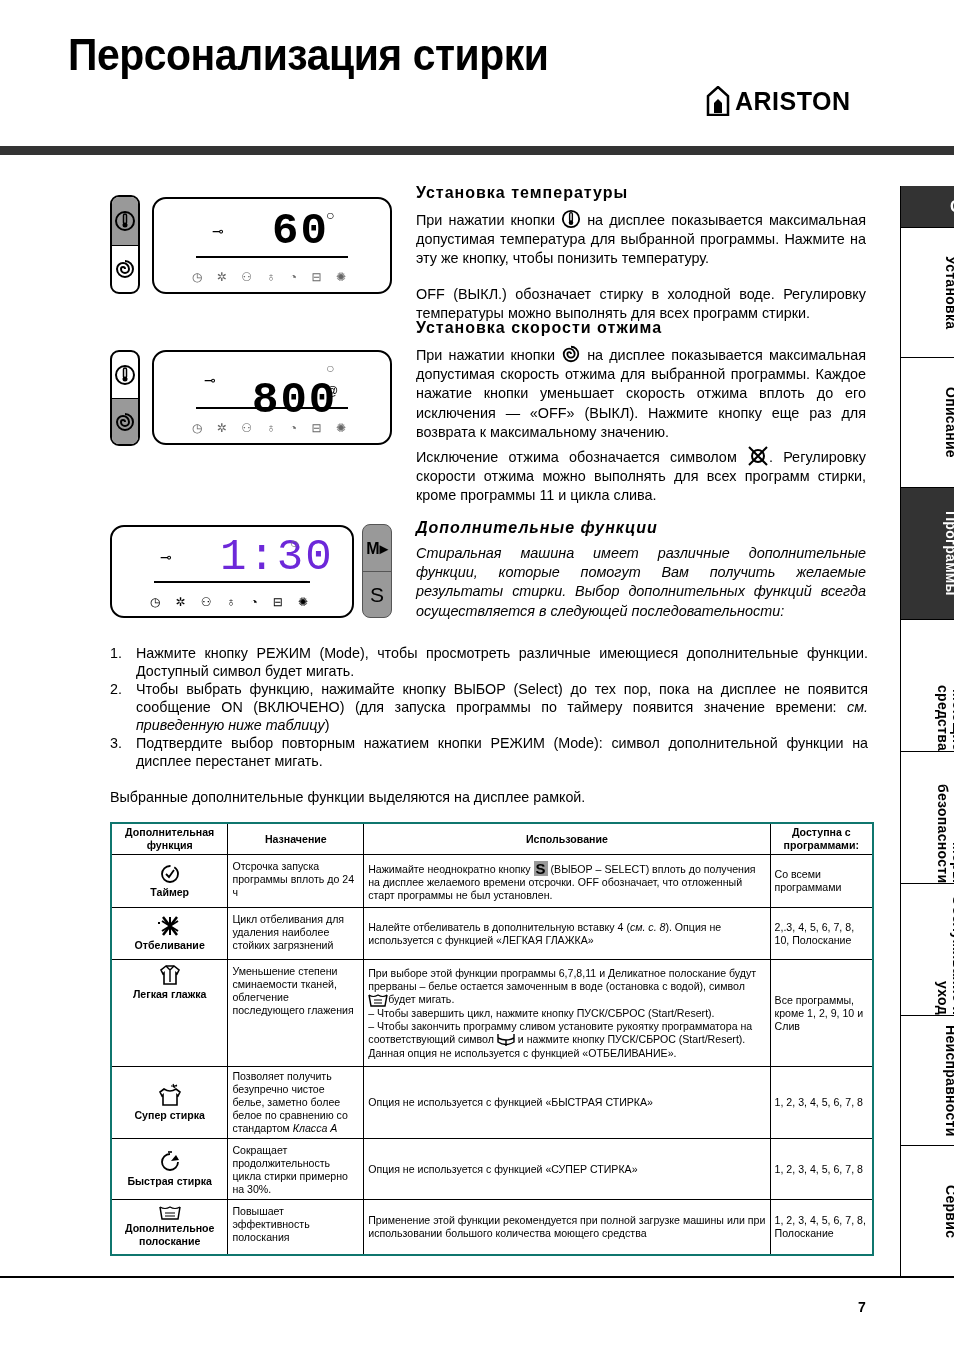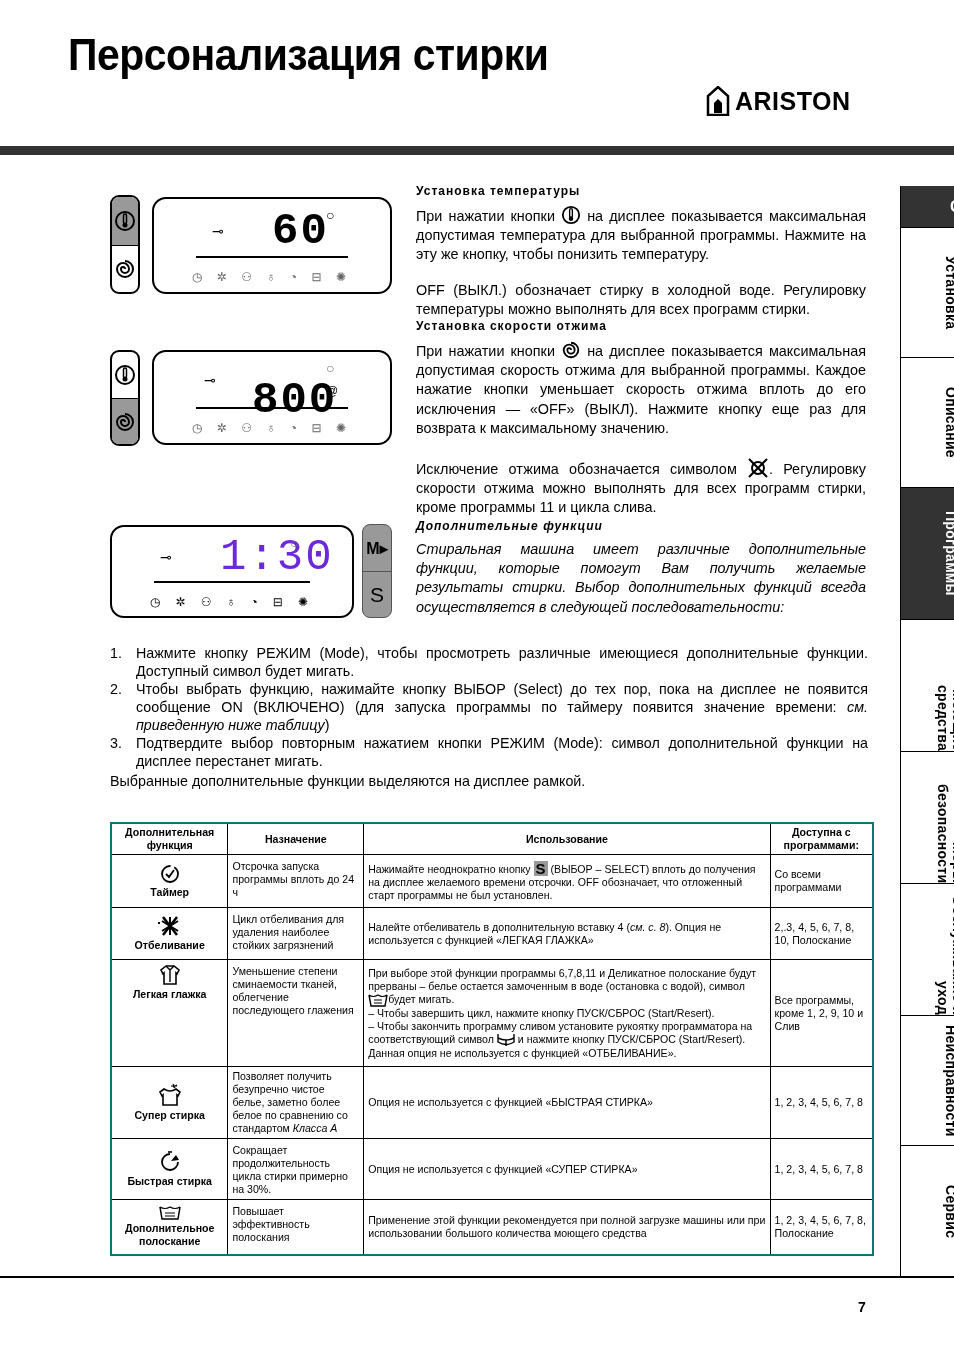--- a/index.html
+++ b/index.html
@@ -29,31 +29,31 @@
   .lcd .digits { position: absolute; font-family: Liberation Mono, monospace; font-size: 44px; font-weight: bold; line-height: 44px; letter-spacing: 2px; }
   .lcd .digits.faint { color: #6d28d9; font-weight: normal; }
   .lcd .hline { position: absolute; left: 42px; right: 42px; height: 1.5px; background: #000; }
   .lcd .icons { position: absolute; left: 38px; right: 44px; display: flex; justify-content: space-between; font-size: 12px; color: #666; }
   .mode-btns { position: absolute; border: 1.5px solid #555; border-radius: 8px; background: #999; width: 30px; overflow: hidden; }
   .mode-btns .half { height: 50%; display: flex; align-items: center; justify-content: center; font-size: 21px; }
   .mode-btns .half + .half { border-top: 1.5px solid #555; }
 
   
   .section { position: absolute; left: 416px; width: 450px; }
-  .section h2 { font-size: 12px; font-weight: bold; letter-spacing: 1px; margin-bottom: 7px; }
+  .section h2 { font-size: 16px; font-weight: bold; letter-spacing: 1px; margin-bottom: 7px; }
   .section p { font-size: 14.4px; line-height: 19.2px; text-align: justify; }
-  .section p + p { margin-top: 20px; }
+  .section p + p { margin-top: 4px; }
   .inline-icon { display: inline-block; vertical-align: -4px; }
 
   
   .steps { position: absolute; left: 110px; top: 644px; width: 758px; font-size: 14.3px; line-height: 18px; transform-origin: left; }
   .steps ol { list-style: none; }
   .steps li { position: relative; padding-left: 26px; text-align: justify; }
   .steps li .num { position: absolute; left: 0; }
-  .steps .note { margin-top: 2px; }
+  .steps .note { margin-top: 18px; }
   .steps i { font-style: italic; }
 
   
   table.funcs { position: absolute; left: 110px; top: 822px; width: 764px; border-collapse: collapse; font-size: 10.6px; line-height: 13px; }
   table.funcs th, table.funcs td { border: 1px solid #000; vertical-align: middle; }
   table.funcs { border: 2px solid #0f766e; }
   table.funcs th { font-weight: bold; text-align: center; height: 31px; padding: 2px; }
   table.funcs td { padding: 3px 4px; }
   table.funcs td.name { text-align: center; font-weight: bold; }
   table.funcs td.purpose { vertical-align: top; padding-top: 5px; }

